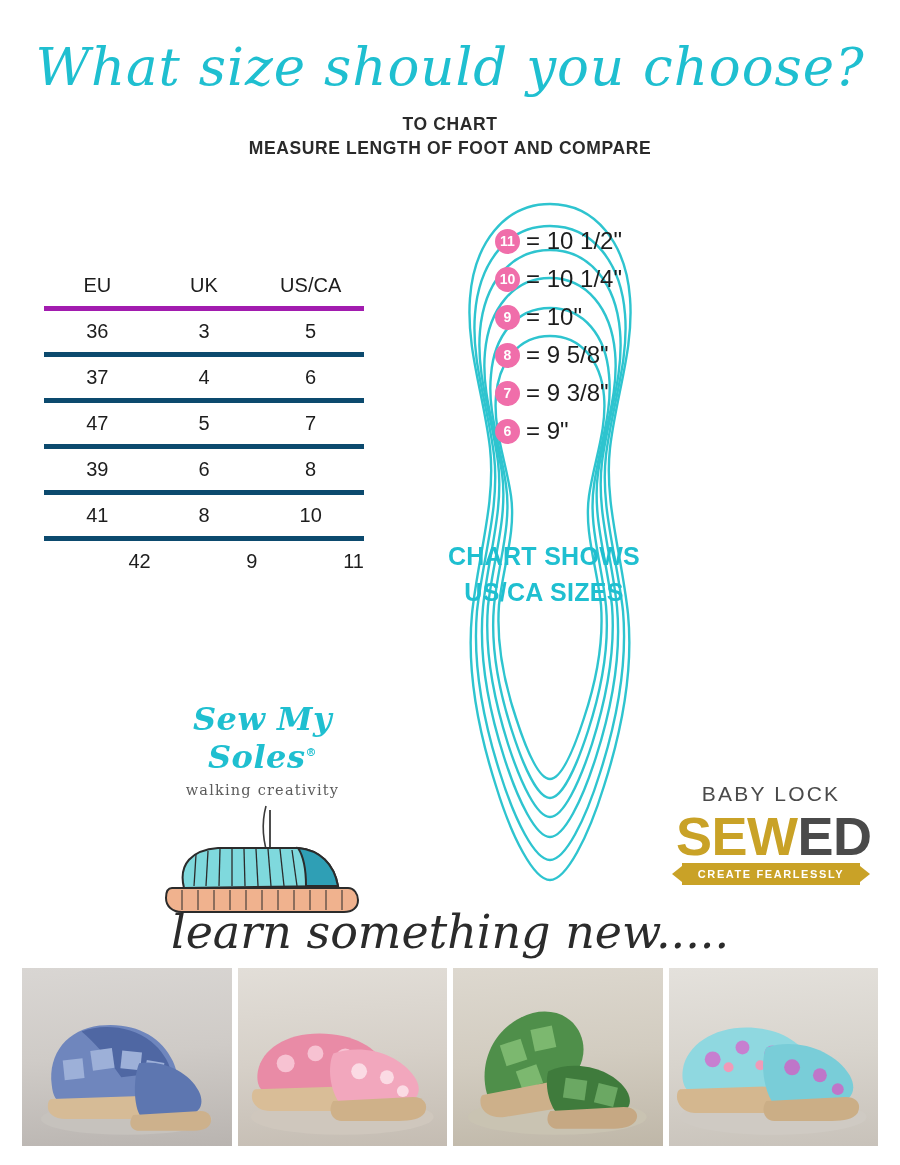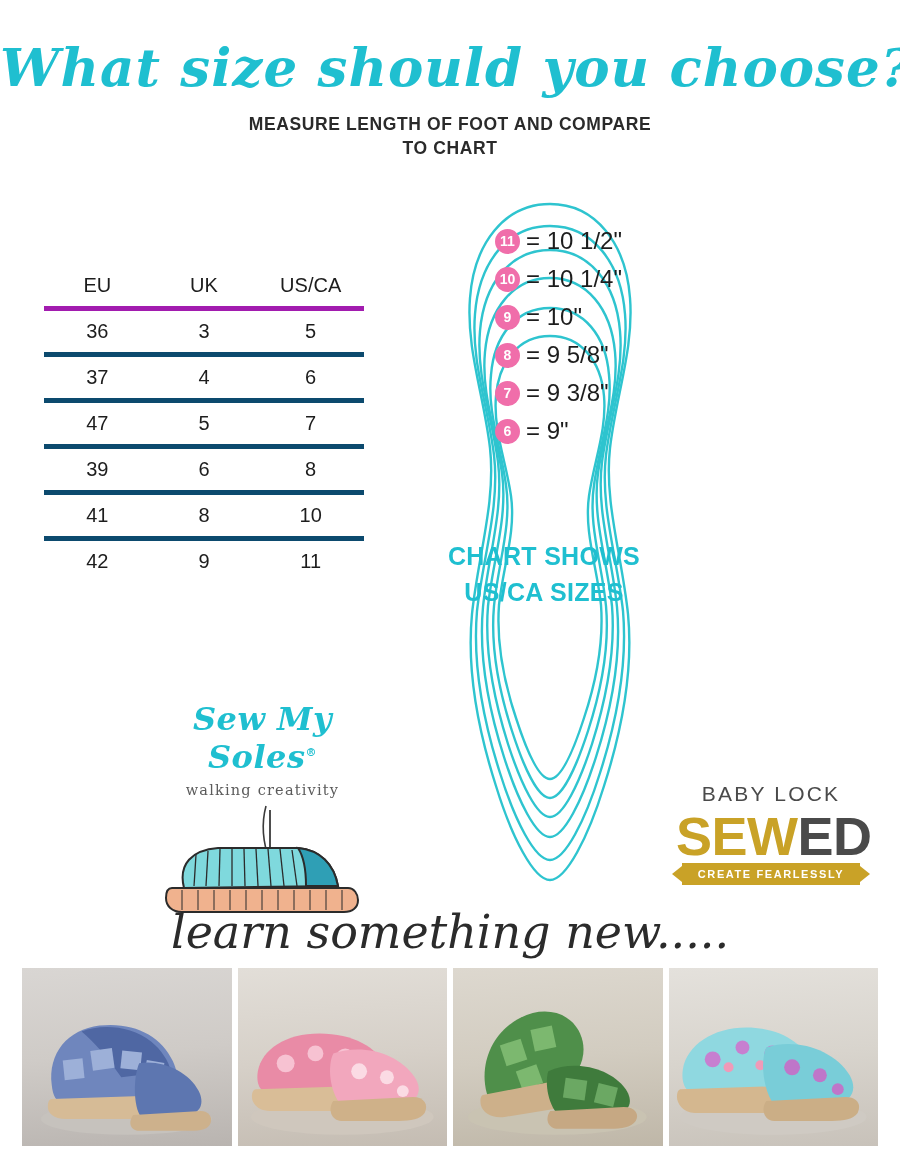--- a/index.html
+++ b/index.html
@@ -22,21 +22,21 @@
 
   
   .headline {
     position: absolute;
     top: 36px;
     left: 0;
     width: 900px;
     text-align: center;
     font-family: "DejaVu Serif", serif;
     font-style: italic;
-    font-weight: bold;
+    font-weight: normal;
     font-size: 53px;
     letter-spacing: 1px;
     color: #1fbfd0;
     white-space: nowrap;
   }
   .subhead {
     position: absolute;
     top: 113px;
     left: 0;
     width: 900px;
@@ -67,20 +67,21 @@
     border-bottom: 5px solid #a21caf;
   }
   .size-table td {
     text-align: center;
     padding: 9px 0 9px 0;
     border-bottom: 5px solid #0c4a6e;
     font-size: 20px;
   }
   .size-table tr:last-child td {
     border-bottom: none;
+    text-align: right;
   }
   .size-table td.col-eu { width: 33.33%; }
   .size-table td.col-uk { width: 33.33%; }
   .size-table td.col-us { width: 33.33%; }
 
   
   .sole-wrap {
     position: absolute;
     left: 400px;
     top: 190px;
@@ -272,22 +273,22 @@
 
   .shoe-svg { position: absolute; inset: 0; }
 </style>
 </head>
 <body>
 
 <div class="page">
 
   <div class="headline">What size should you choose?</div>
   <div class="subhead">
+    <div>TO CHART</div>
     <div>MEASURE LENGTH OF FOOT AND COMPARE</div>
-    <div>TO CHART</div>
   </div>
 
   <table class="size-table">
     <thead>
       <tr>
         <th>EU</th>
         <th>UK</th>
         <th>US/CA</th>
       </tr>
     </thead>

